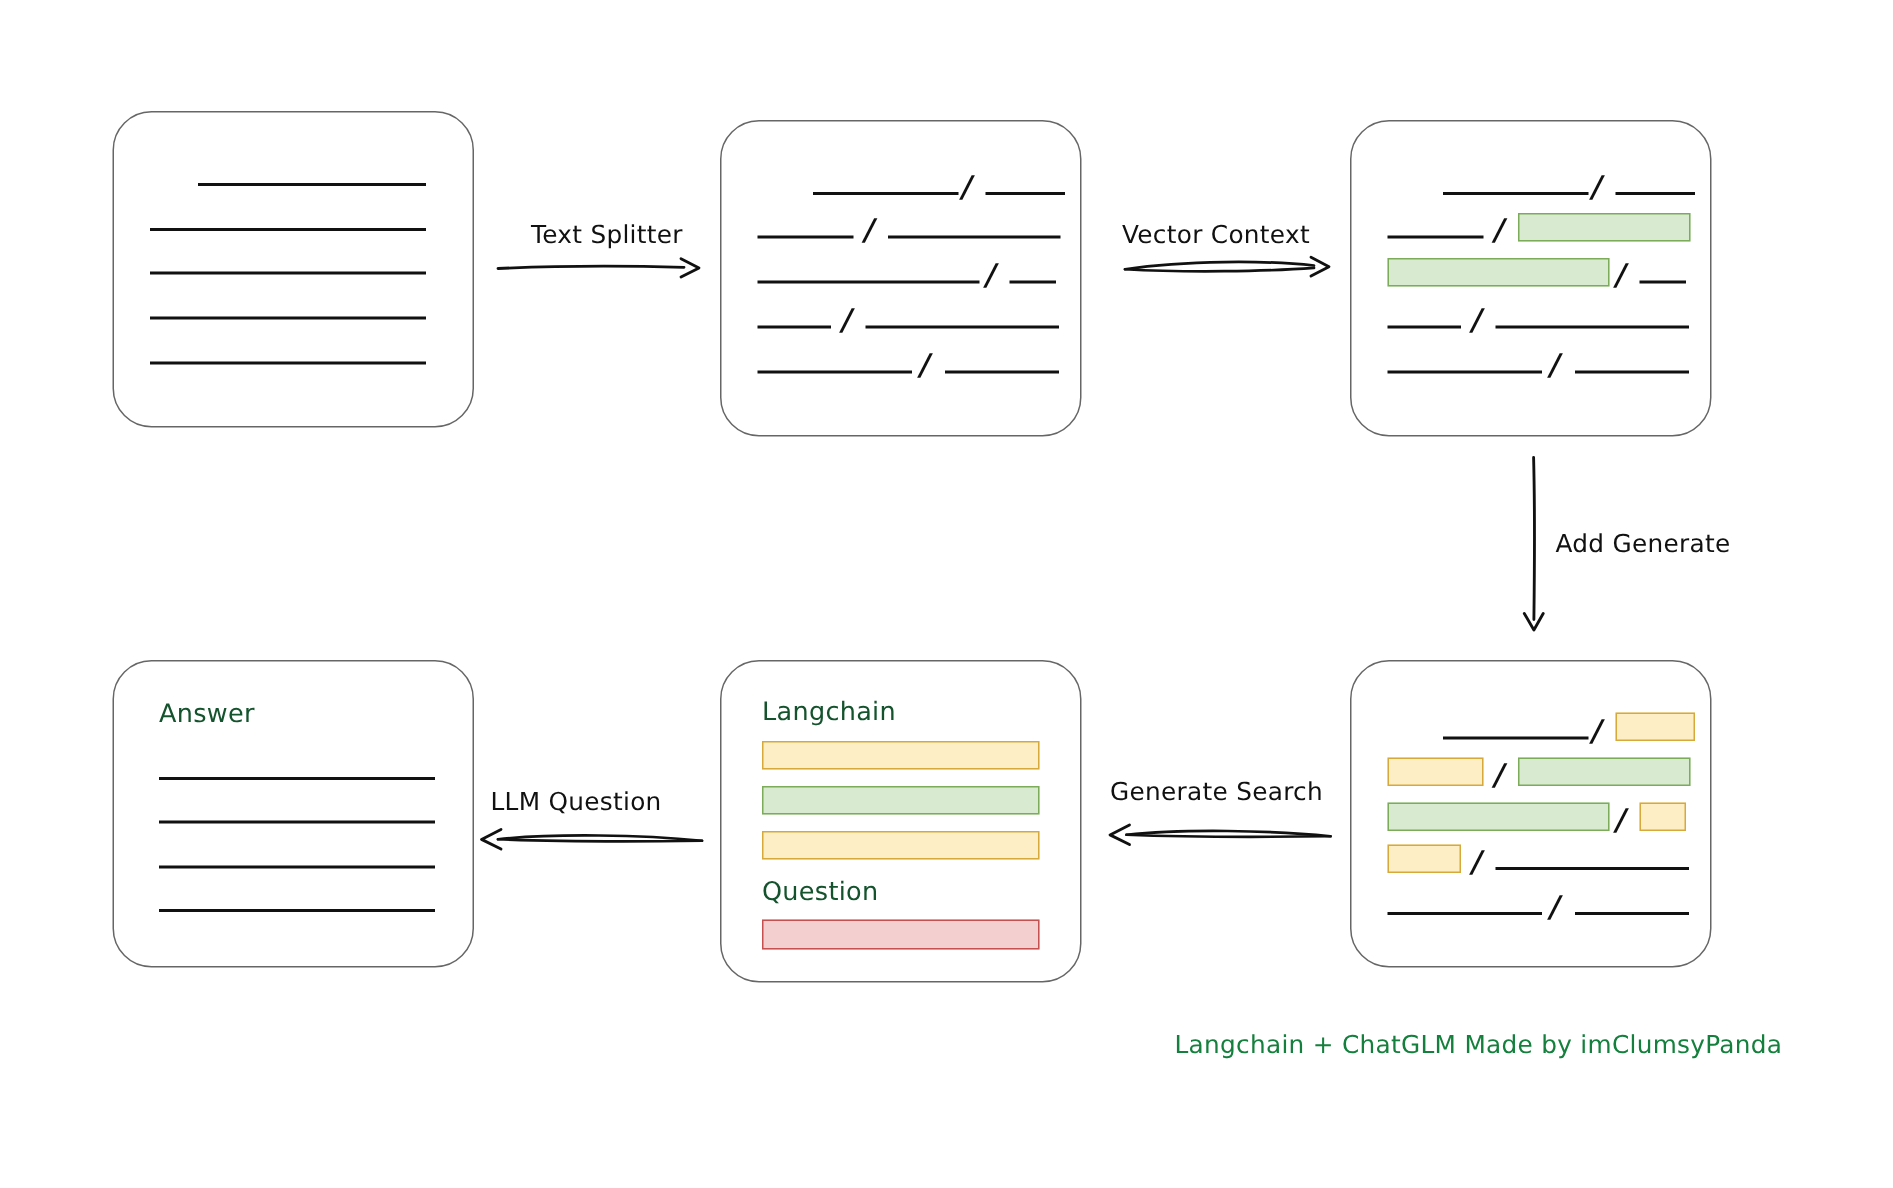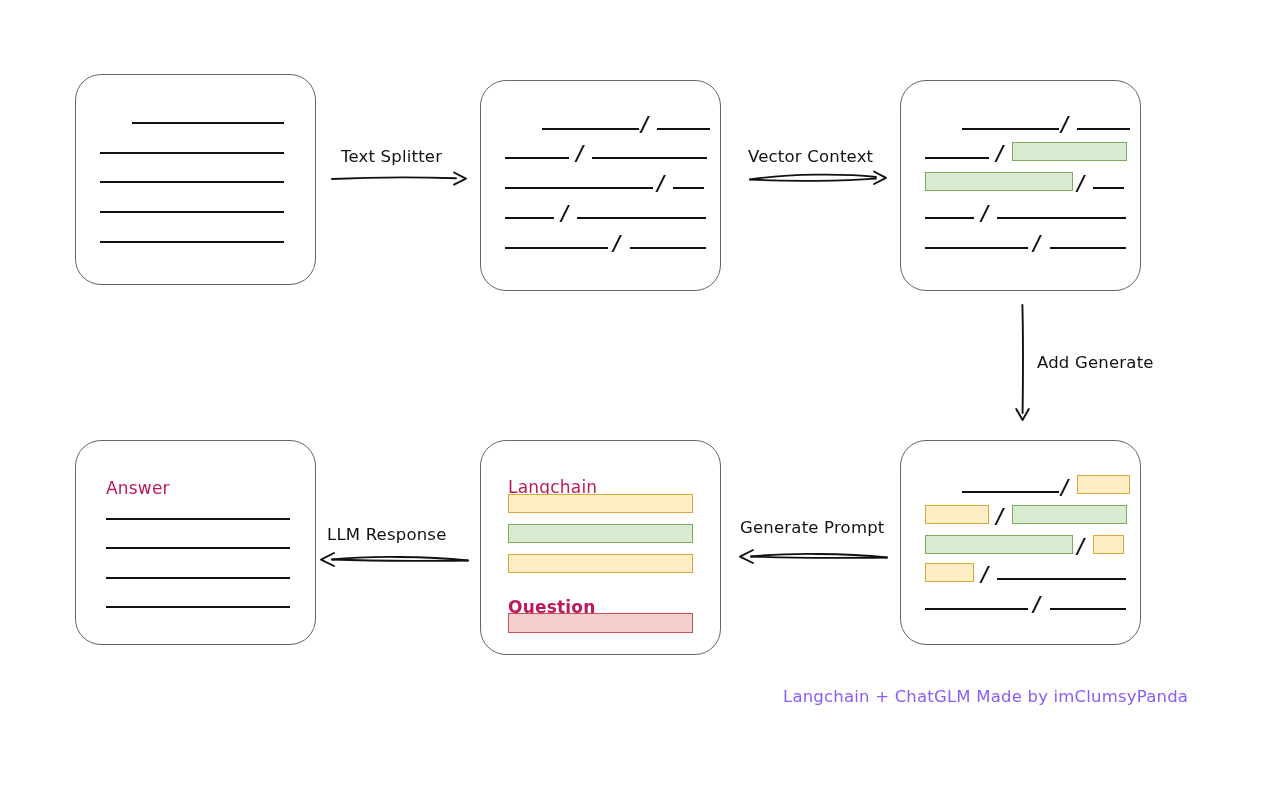--- a/index.html
+++ b/index.html
@@ -21,24 +21,23 @@
     position: absolute;
     box-sizing: border-box;
     border: 1.3px solid #666666;
     border-radius: 26px;
     background: #ffffff;
   }
   .box-label {
     position: absolute;
     font-family: "DejaVu Sans", sans-serif;
     font-size: 17px;
-    color: #be185d;
+    color: #14532d;
     letter-spacing: 0.2px;
     white-space: nowrap;
-    margin-top: 12px;
   }
   .rule {
     position: absolute;
     background: #111111;
     height: 1.6px;
   }
   .slash {
     position: absolute;
     font-family: "DejaVu Serif", serif;
     font-style: italic;
@@ -58,21 +57,21 @@
     font-family: "DejaVu Sans", sans-serif;
     font-size: 16.5px;
     color: #111111;
     white-space: nowrap;
     letter-spacing: 0.2px;
   }
   .footer-note {
     position: absolute;
     font-family: "DejaVu Sans", sans-serif;
     font-size: 16.5px;
-    color: #8b5cf6;
+    color: #15803d;
     white-space: nowrap;
     letter-spacing: 0.2px;
   }
   .arrow-svg {
     position: absolute;
     overflow: visible;
   }
 </style>
 </head>
 <body>
@@ -80,21 +79,21 @@
 <div id="canvas">
 
   <div class="node-box" style="left:75px; top:74px; width:241px; height:211px;">
   </div>
   <div class="rule" style="left:132px; top:122px; width:152px;"></div>
   <div class="rule" style="left:100px; top:152px; width:184px;"></div>
   <div class="rule" style="left:100px; top:181px; width:184px;"></div>
   <div class="rule" style="left:100px; top:211px; width:184px;"></div>
   <div class="rule" style="left:100px; top:241px; width:184px;"></div>
 
-  <div class="edge-label" style="left:341px; top:147px;">Text Splitter</div>
+  <div class="edge-label" style="left:354px; top:147px;">Text Splitter</div>
   <svg class="arrow-svg" style="left:330px; top:165px;" width="140" height="26" viewBox="0 0 140 26">
     <path d="M2,14 C40,12.2 92,12.2 126,13.2" fill="none" stroke="#111111" stroke-width="1.9" stroke-linecap="round"></path>
     <path d="M124,7.5 L136,13.6 L124,19.6" fill="none" stroke="#111111" stroke-width="1.9" stroke-linejoin="round" stroke-linecap="round"></path>
   </svg>
 
   <div class="node-box" style="left:480px; top:80px; width:241px; height:211px;">
   </div>
 
   <div class="rule" style="left:542px; top:128px; width:97px;"></div>
   <div class="slash" style="left:641px; top:114px;">/</div>
@@ -168,37 +167,37 @@
   <div class="chip" style="left:1093px; top:535px; width:31px; height:19px; background:#fdeec6; border-color:#d6a93a;"></div>
 
   <div class="chip" style="left:925px; top:563px; width:49px; height:19px; background:#fdeec6; border-color:#d6a93a;"></div>
   <div class="slash" style="left:981px; top:564px;">/</div>
   <div class="rule" style="left:997px; top:578px; width:129px;"></div>
 
   <div class="rule" style="left:925px; top:608px; width:103px;"></div>
   <div class="slash" style="left:1033px; top:594px;">/</div>
   <div class="rule" style="left:1050px; top:608px; width:76px;"></div>
 
-  <div class="edge-label" style="left:740px; top:518px;">Generate Prompt</div>
+  <div class="edge-label" style="left:740px; top:518px;">Generate Search</div>
   <svg class="arrow-svg" style="left:737px; top:545px;" width="152" height="24" viewBox="0 0 152 24">
     <path d="M14,11.5 C52,7.5 110,8.5 150,12.5" fill="none" stroke="#111111" stroke-width="1.8" stroke-linecap="round"></path>
     <path d="M14,11.5 C52,13.0 110,13.0 150,12.5" fill="none" stroke="#111111" stroke-width="1.8" stroke-linecap="round"></path>
     <path d="M16,5.0 L3,11.6 L16,18.0" fill="none" stroke="#111111" stroke-width="1.9" stroke-linejoin="round" stroke-linecap="round"></path>
   </svg>
 
   <div class="node-box" style="left:480px; top:440px; width:241px; height:215px;">
   </div>
   <div class="box-label" style="left:508px; top:465px;">Langchain</div>
   <div class="chip" style="left:508px; top:494px; width:185px; height:19px; background:#fdeec6; border-color:#d6a93a;"></div>
   <div class="chip" style="left:508px; top:524px; width:185px; height:19px; background:#d8ead0; border-color:#7cab5a;"></div>
   <div class="chip" style="left:508px; top:554px; width:185px; height:19px; background:#fdeec6; border-color:#d6a93a;"></div>
-  <div class="box-label" style="left:508px; top:585px;font-weight:bold;">Question</div>
+  <div class="box-label" style="left:508px; top:585px;">Question</div>
   <div class="chip" style="left:508px; top:613px; width:185px; height:20px; background:#f3cfcf; border-color:#c5504f;"></div>
 
-  <div class="edge-label" style="left:327px; top:525px;">LLM Response</div>
+  <div class="edge-label" style="left:327px; top:525px;">LLM Question</div>
   <svg class="arrow-svg" style="left:318px; top:548px;" width="152" height="24" viewBox="0 0 152 24">
     <path d="M14,11.5 C52,7.5 110,8.5 150,12.5" fill="none" stroke="#111111" stroke-width="1.8" stroke-linecap="round"></path>
     <path d="M14,11.5 C52,13.0 110,13.0 150,12.5" fill="none" stroke="#111111" stroke-width="1.8" stroke-linecap="round"></path>
     <path d="M16,5.0 L3,11.6 L16,18.0" fill="none" stroke="#111111" stroke-width="1.9" stroke-linejoin="round" stroke-linecap="round"></path>
   </svg>
 
   <div class="node-box" style="left:75px; top:440px; width:241px; height:205px;">
   </div>
   <div class="box-label" style="left:106px; top:466px;">Answer</div>
   <div class="rule" style="left:106px; top:518px; width:184px;"></div>

